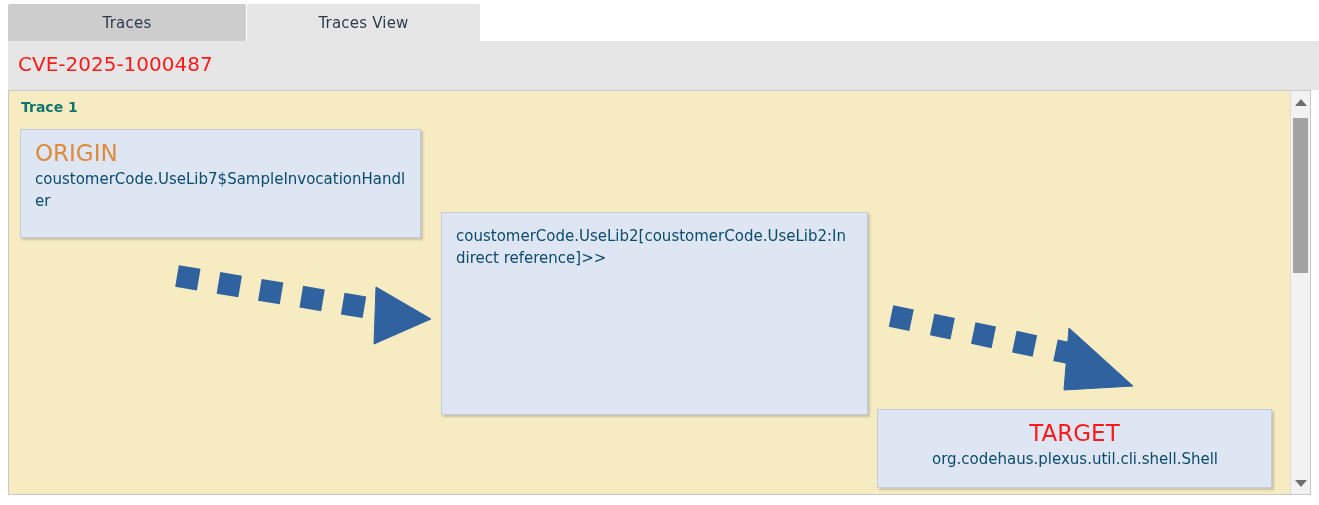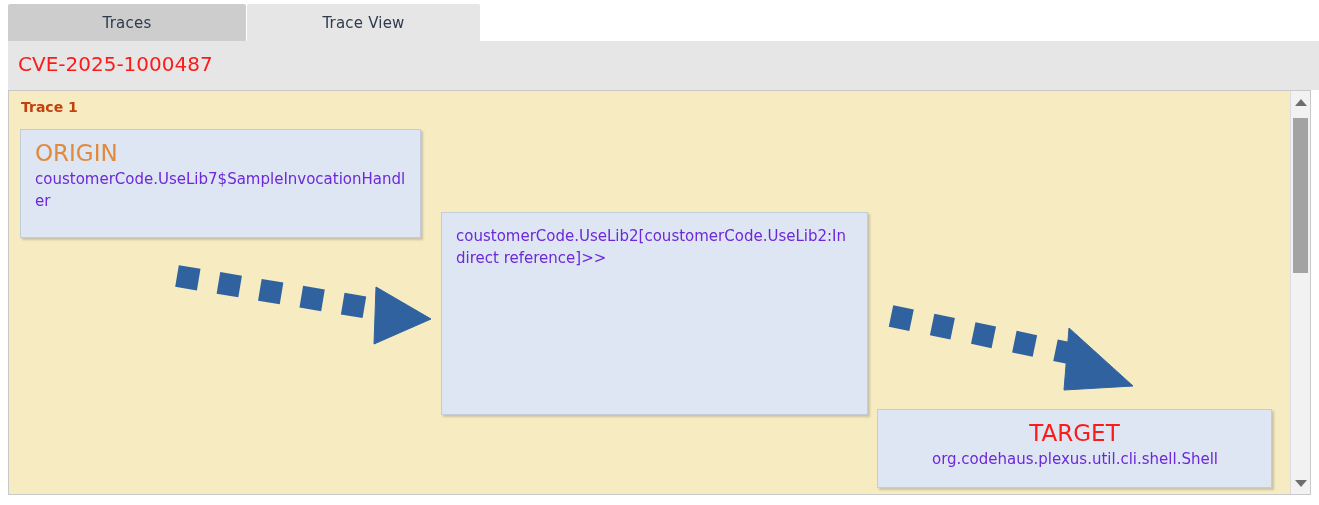--- a/index.html
+++ b/index.html
@@ -98,21 +98,21 @@
     height: 403px;
     background: #f7ebc1;
   }
 
   .trace-label {
     position: absolute;
     left: 12px;
     top: 8px;
     font-size: 14px;
     font-weight: bold;
-    color: #c2410c;
+    color: #0f766e;
     white-space: nowrap;
   }
 
   
   .node {
     position: absolute;
     box-sizing: border-box;
     background: #dde6f2;
     border: 1px solid #c2cdd9;
     box-shadow: 2px 2px 2px rgba(120,120,120,0.35);
@@ -126,21 +126,21 @@
   .node-title.origin { color: #e08a3c; }
   .node-title.target { color: #fc1b1b; text-align: center; }
   .node-title.path {
     color: #1d1d1d;
     text-decoration: underline;
     font-size: 24px;
   }
   .node-body {
     font-size: 15px;
     line-height: 22px;
-    color: #6d28d9;
+    color: #0c4a6e;
     word-break: break-all;
   }
   .node-body.nowrap { word-break: normal; white-space: nowrap; margin-left: 40px; }
   .path-entry { margin-top: 4px; }
   .path-entry + .path-entry { margin-top: 20px; }
 
   #node-origin {
     left: 11px;
     top: 38px;
     width: 401px;
@@ -223,21 +223,21 @@
 </head>
 <body>
 
 <div id="app">
 
   <div class="tabbar">
     <div class="tab tab-traces">
       <span>Traces</span>
     </div>
     <div class="tab tab-traceview">
-      <span>Trace View</span>
+      <span>Traces View</span>
     </div>
   </div>
 
   <div class="header-band">
     <div class="cve-title">CVE-2025-1000487</div>
   </div>
 
   <div class="canvas-outer">
     <div class="canvas">
 

